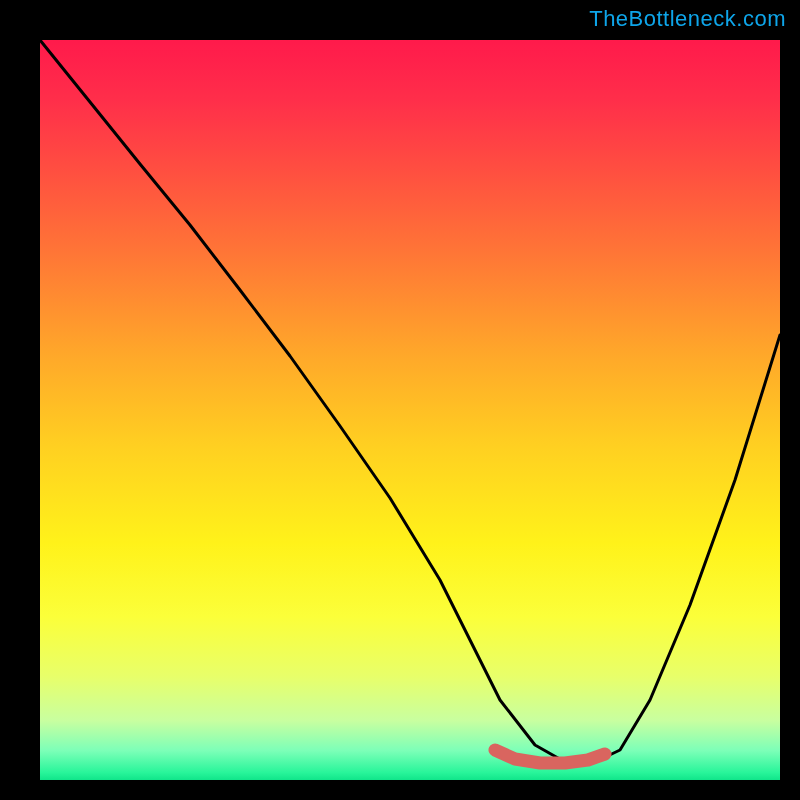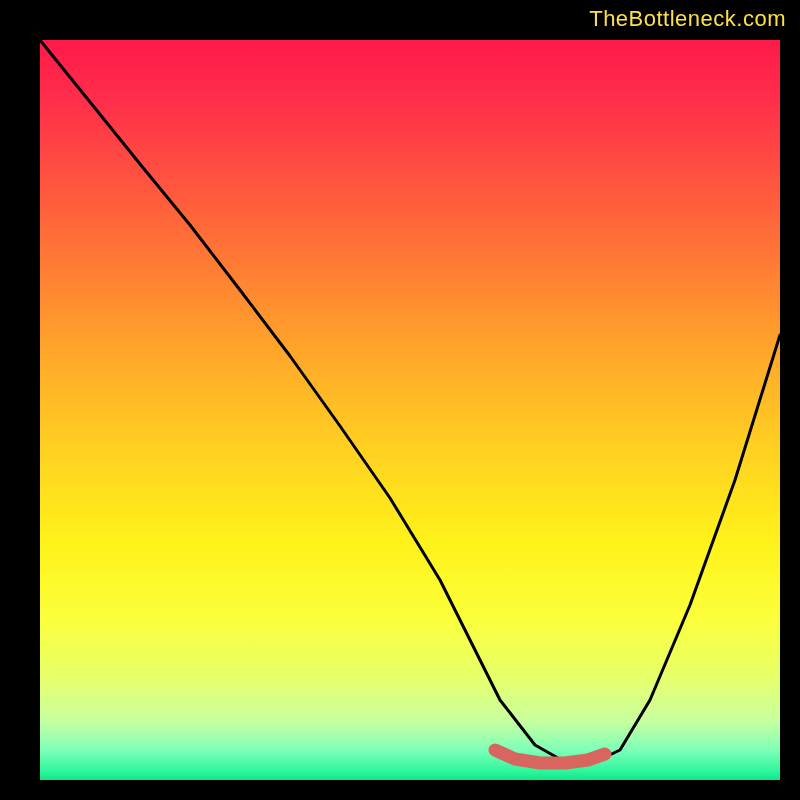--- a/index.html
+++ b/index.html
@@ -53,21 +53,21 @@
     position: absolute;
     left: 0;
     top: 0;
     width: 100%;
     height: 100%;
   }
   .watermark {
     position: absolute;
     top: 6px;
     right: 14px;
-    color: #fde047;
+    color: #0ea5e9;
     font-size: 22px;
     letter-spacing: 0.5px;
     user-select: none;
   }
 </style>
 </head>
 <body>
 
 <div class="frame">
 

